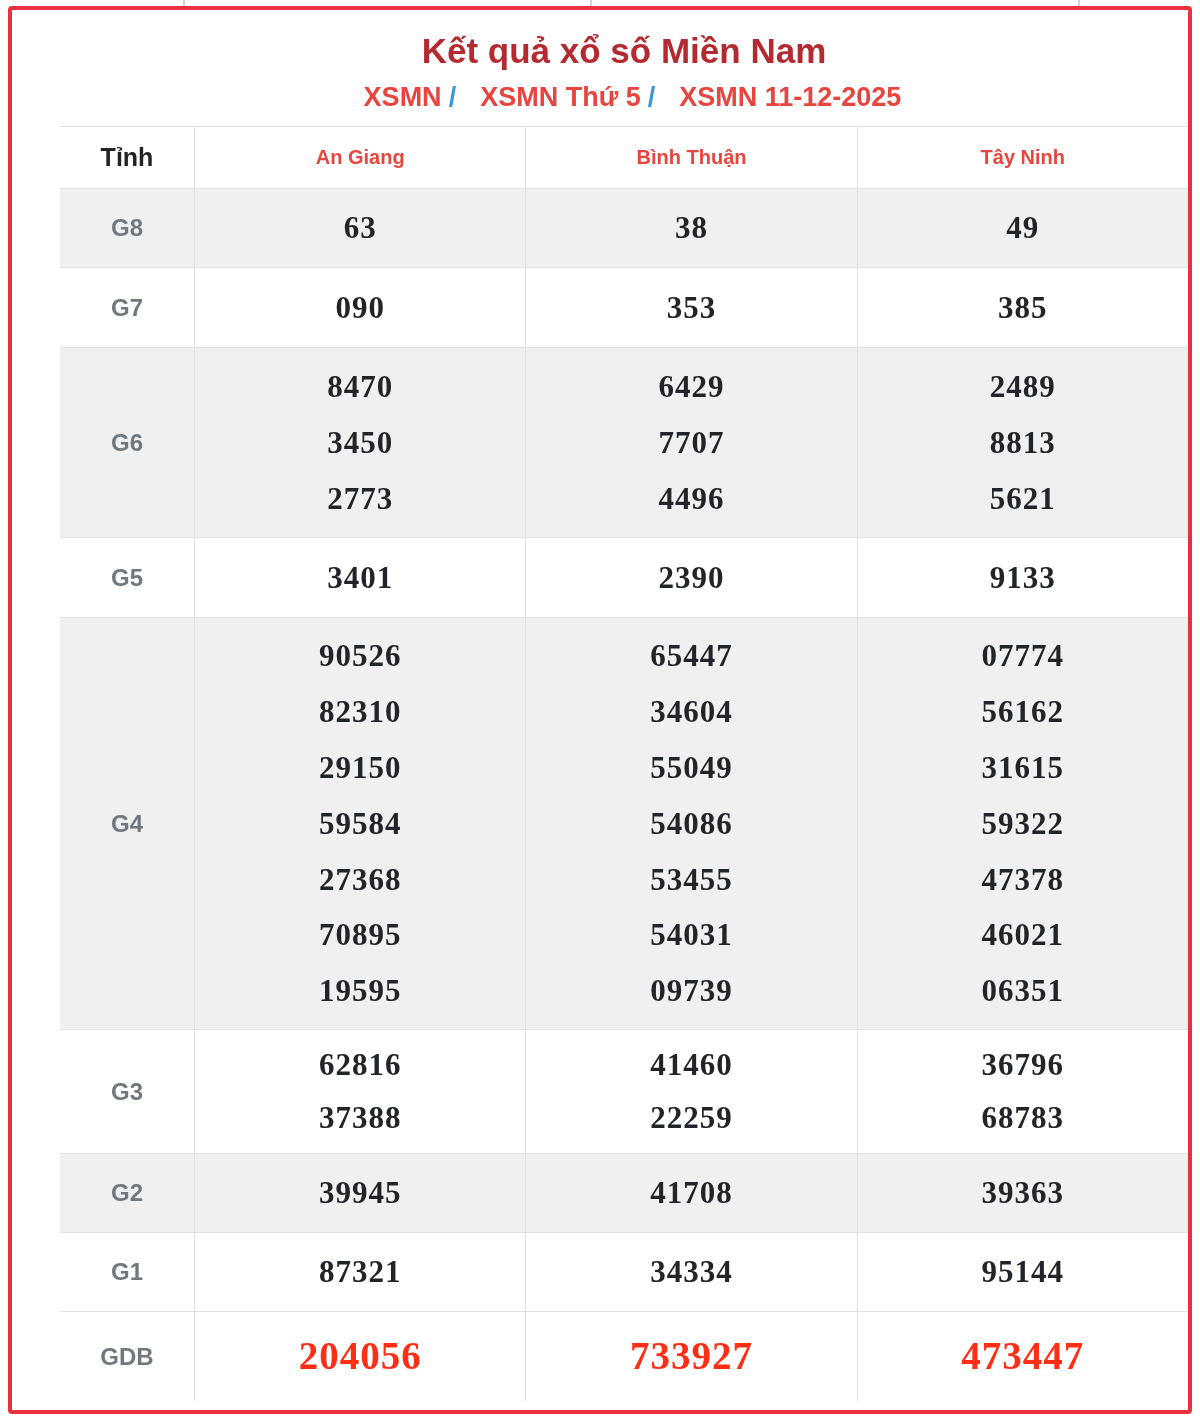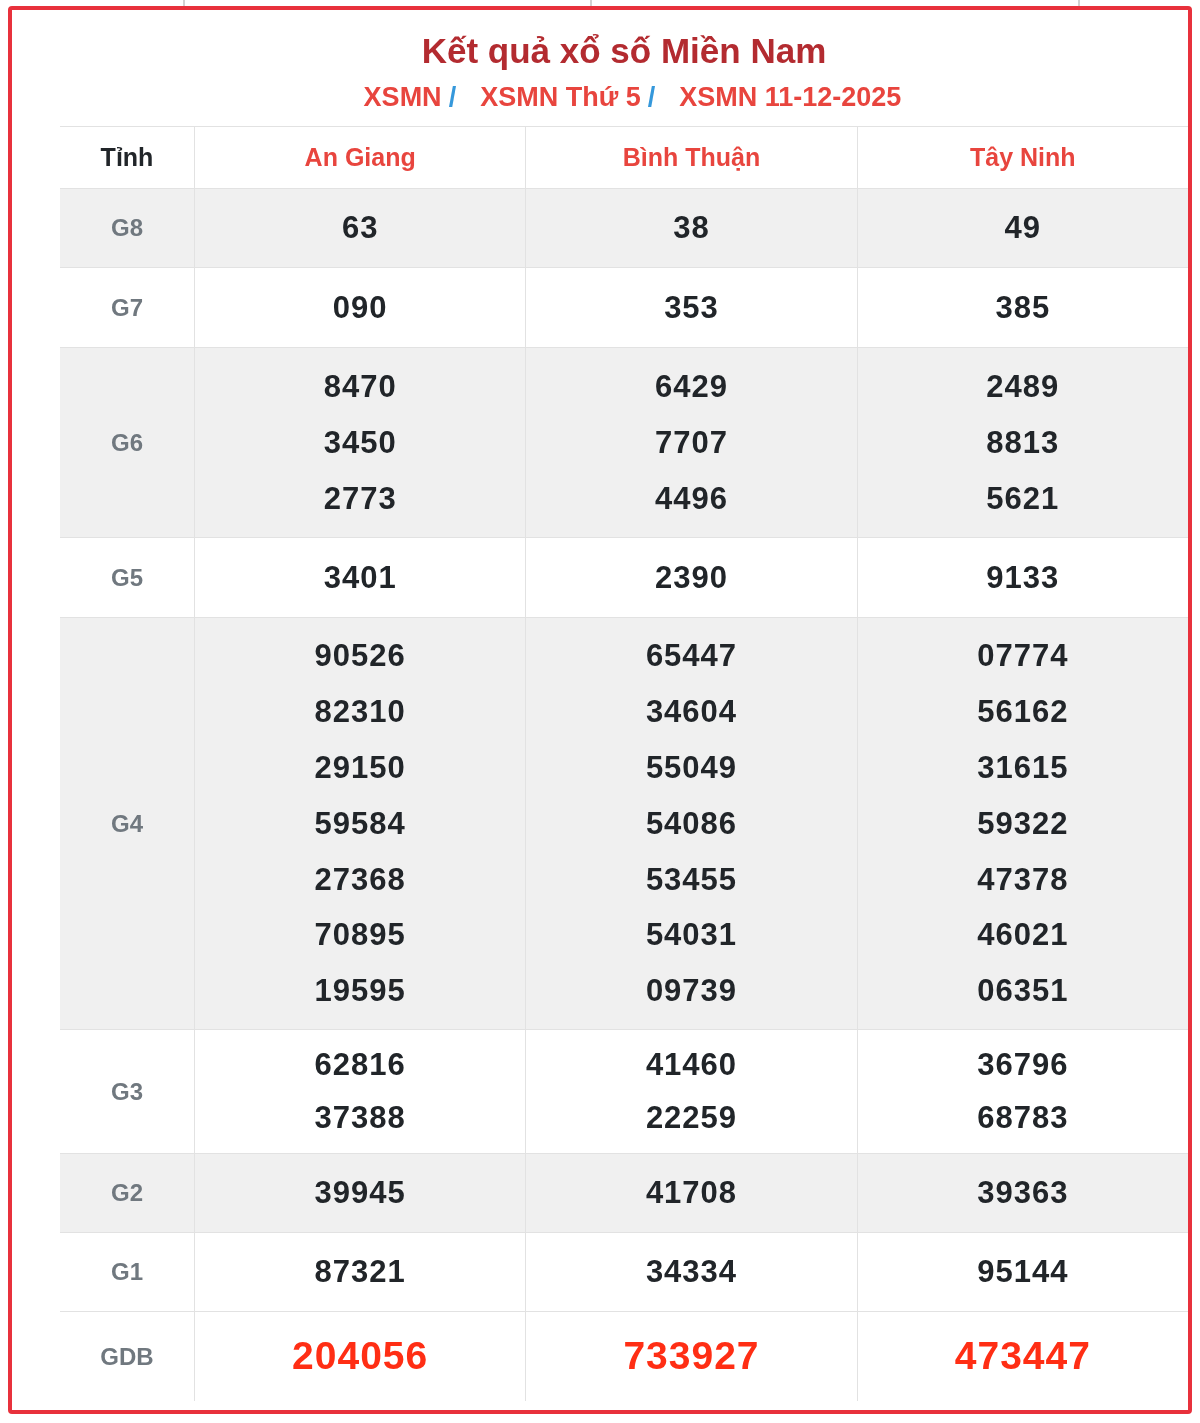--- a/index.html
+++ b/index.html
@@ -92,33 +92,34 @@
     color:#212529;
     font-weight:bold;
     font-size:25px;
   }
   .header-row .value-cell{
     flex-direction:row;
     align-items:center;
     justify-content:center;
   }
   .province-link{
-    font-size:25px;
+    font-size:20px;
     font-weight:bold;
     color:var(--link-red);
     cursor:pointer;
     text-align:right;
   }
   .shaded{background:var(--stripe-gray);}
   .num{
     font-size:31px;
     font-weight:800;
     color:var(--number-black);
     letter-spacing:1px;
     line-height:1.15;
+    font-family:Liberation Serif, serif;
   }
   .special .num{
     font-size:39px;
     color:var(--jackpot-red);
   }
 </style>
 </head>
 <body>
 
 <div class="tick" style="left:183px"></div>

